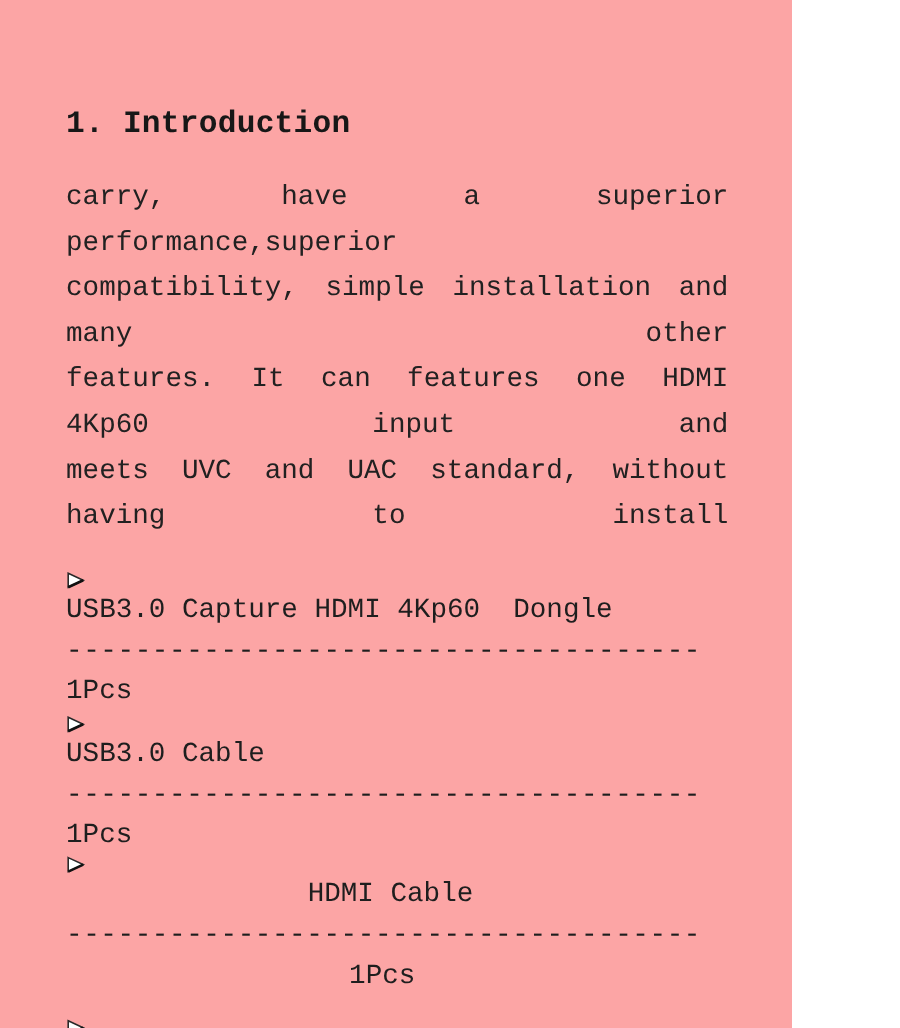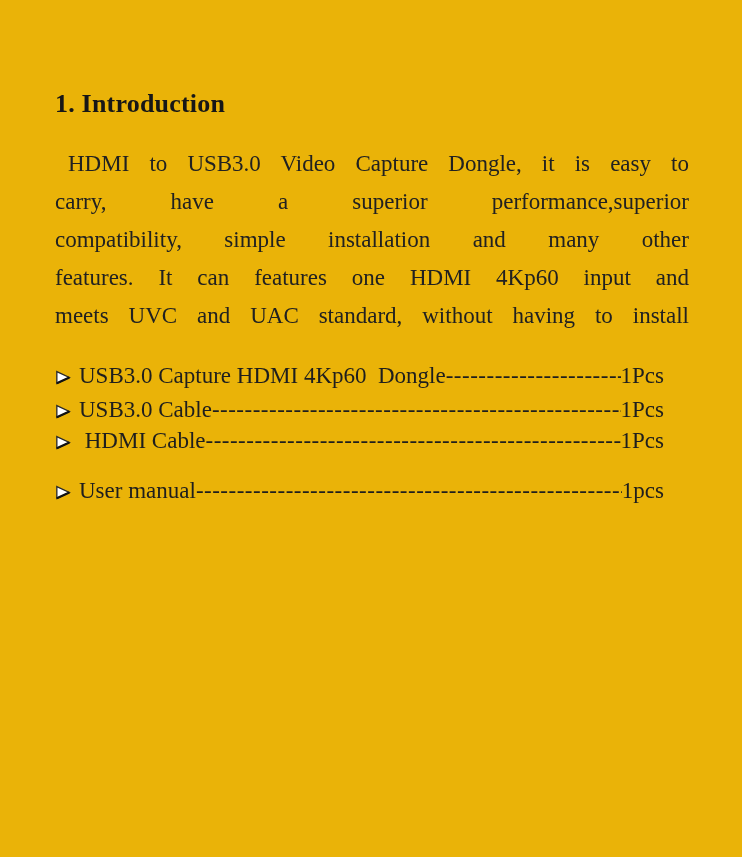--- a/index.html
+++ b/index.html
@@ -1,21 +1,21 @@
 <!DOCTYPE html>
 <html><head>
 <meta charset="utf-8">
 <style>
   html, body { margin: 0; padding: 0; background: #ffffff; }
   .page {
     position: relative;
-    width: 742px;
+    width: 660px;
     height: 857px;
-    background: #eab308;
-    font-family: Liberation Serif, serif;
+    background: #fca5a5;
+    font-family: Liberation Mono, monospace;
     color: #1f1f1f;
     overflow: hidden;
     box-sizing: border-box;
   }
   .content {
     padding: 88px 53px 0 55px;
   }
   .section-heading {
     margin: 0;
     font-size: 26px;
@@ -42,20 +42,21 @@
   .pkg-list {
     margin-top: 24px;
     margin-right: 25px;
   }
   .pkg-item {
     display: flex;
     align-items: stretch;
     font-size: 23px;
     line-height: 34px;
     color: #1e1e1e;
+    flex-direction: column;
   }
   .pkg-item:nth-child(2) { margin-top: 0; }
   .pkg-item:nth-child(3) { margin-top: -3px; text-align: center; }
   .pkg-item:nth-child(4) { margin-top: 16px; }
   .pkg-bullet {
     flex: 0 0 auto;
     margin-right: 7px;
     display: flex;
     align-items: center;
   }
@@ -71,21 +72,20 @@
 </style>
 </head>
 <body>
 
 <div class="page">
   <div class="content">
 
     <h1 class="section-heading">1. Introduction</h1>
 
     <div class="para">
-      <div class="pline line-first">HDMI to USB3.0 Video Capture Dongle, it is easy to</div>
       <div class="pline">carry, have a superior performance,superior</div>
       <div class="pline">compatibility, simple installation and many other</div>
       <div class="pline">features. It can features one HDMI 4Kp60 input and</div>
       <div class="pline">meets UVC and UAC standard, without having to install</div>
     </div>
 
 
     <div class="pkg-list">
 
       <div class="pkg-item">

